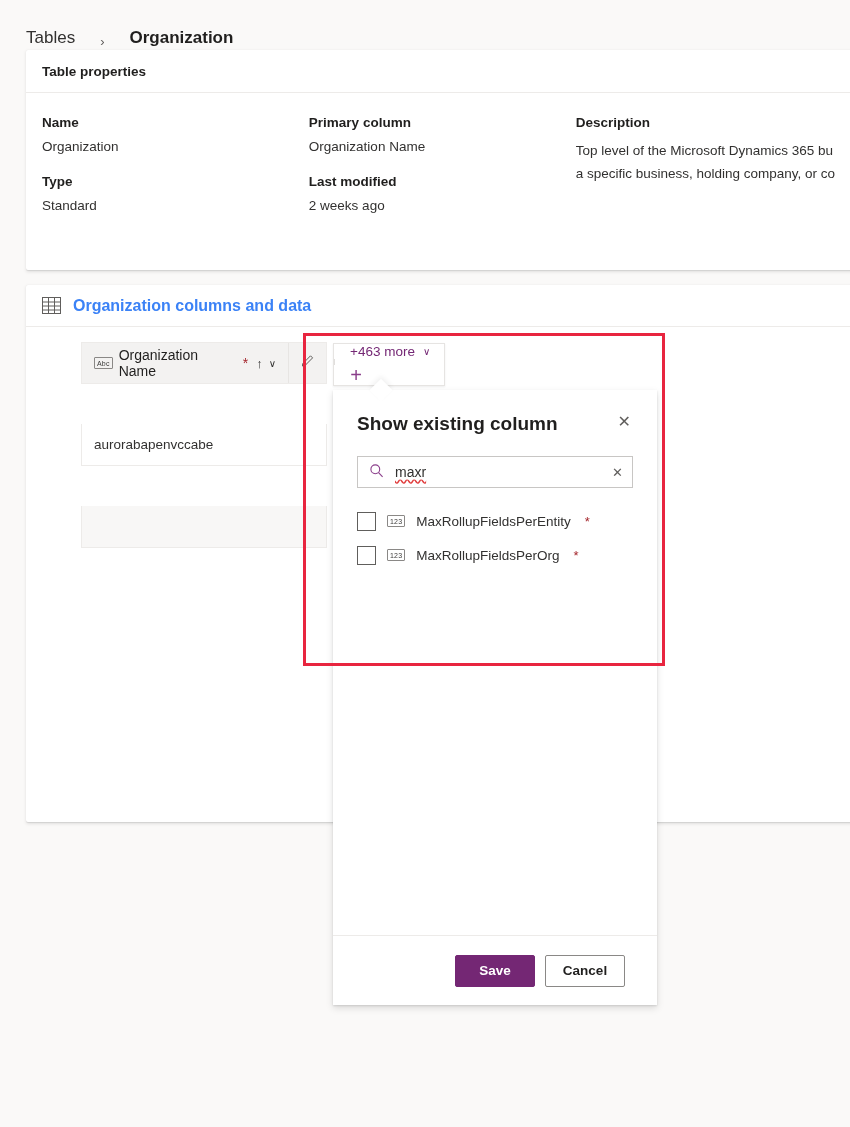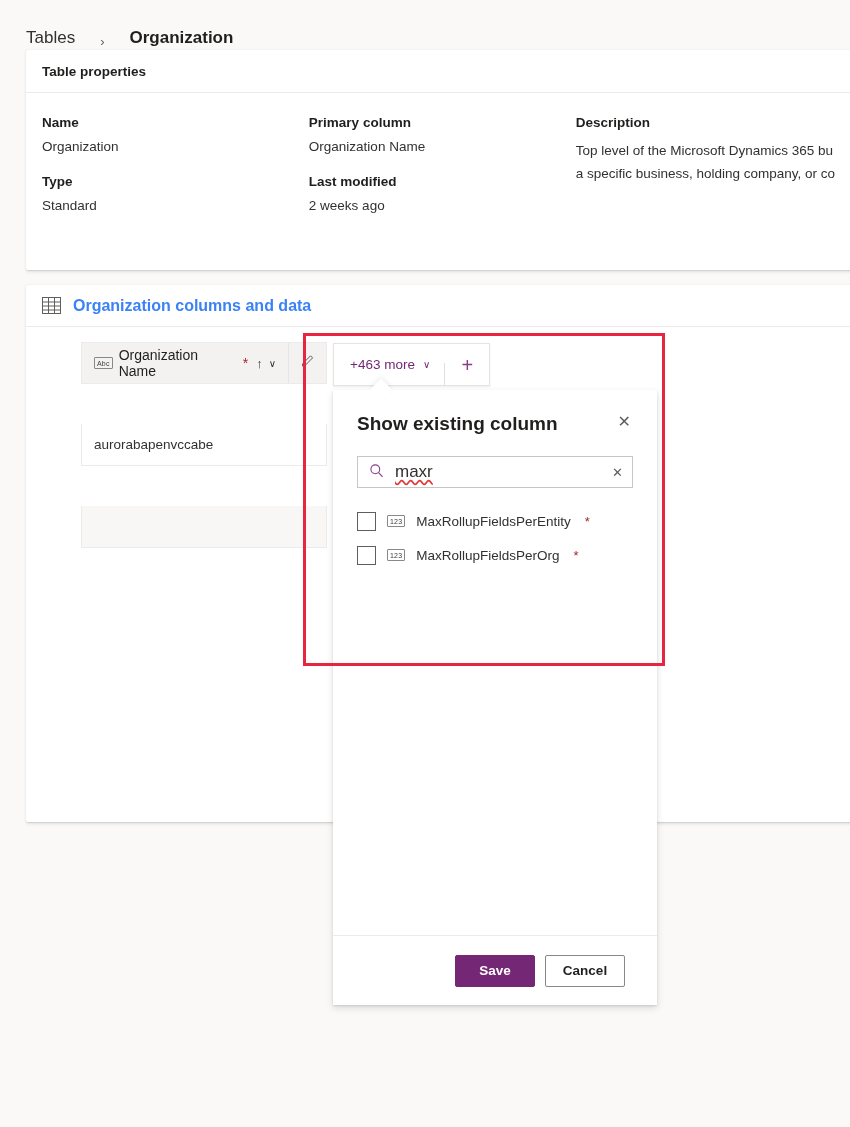--- a/index.html
+++ b/index.html
@@ -189,22 +189,23 @@
   
   .more-bar {
     position: absolute;
     left: 333px;
     top: 343px;
     height: 43px;
     background: #ffffff;
     border: 1px solid #e6e4e2;
     box-shadow: 0 1px 2px rgba(0,0,0,.07);
     display: flex;
-    align-items: flex-end;
-    box-sizing: border-box;
+    align-items: flex-start;
+    box-sizing: border-box;
+    flex-direction: column;
   }
   .more-btn {
     display: flex;
     align-items: center;
     gap: 8px;
     padding: 0 14px 0 16px;
     height: 100%;
     cursor: pointer;
   }
   .more-label {
@@ -290,21 +291,21 @@
     border: 1px solid #c8c6c4;
     display: flex;
     align-items: center;
     padding: 0 9px 0 11px;
     box-sizing: border-box;
     background: #fff;
   }
   .search-icon { flex: 0 0 auto; margin-right: 11px; display:block; }
   .search-text {
     flex: 1;
-    font-size: 17px;
+    font-size: 14px;
     color: #323130;
     text-decoration: underline wavy #e03b3b;
     text-underline-offset: 2px;
     outline: none;
   }
   .search-clear {
     font-size: 13px;
     color: #605e5c;
     cursor: pointer;
     padding-left: 6px;

